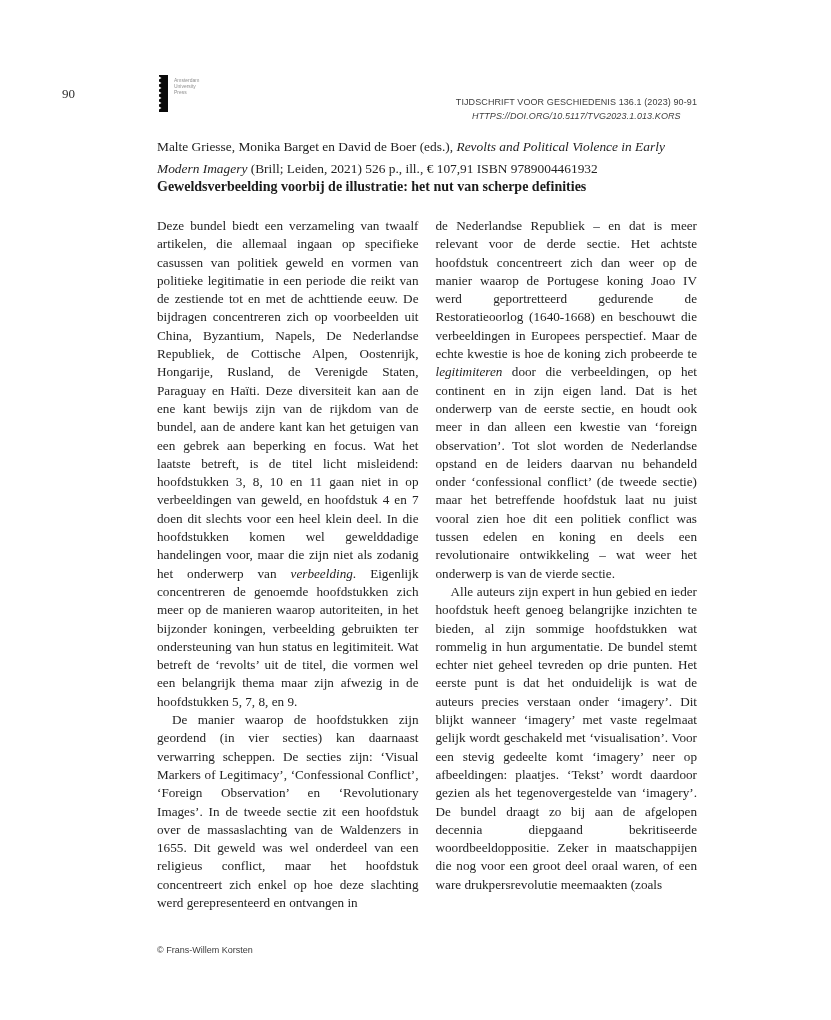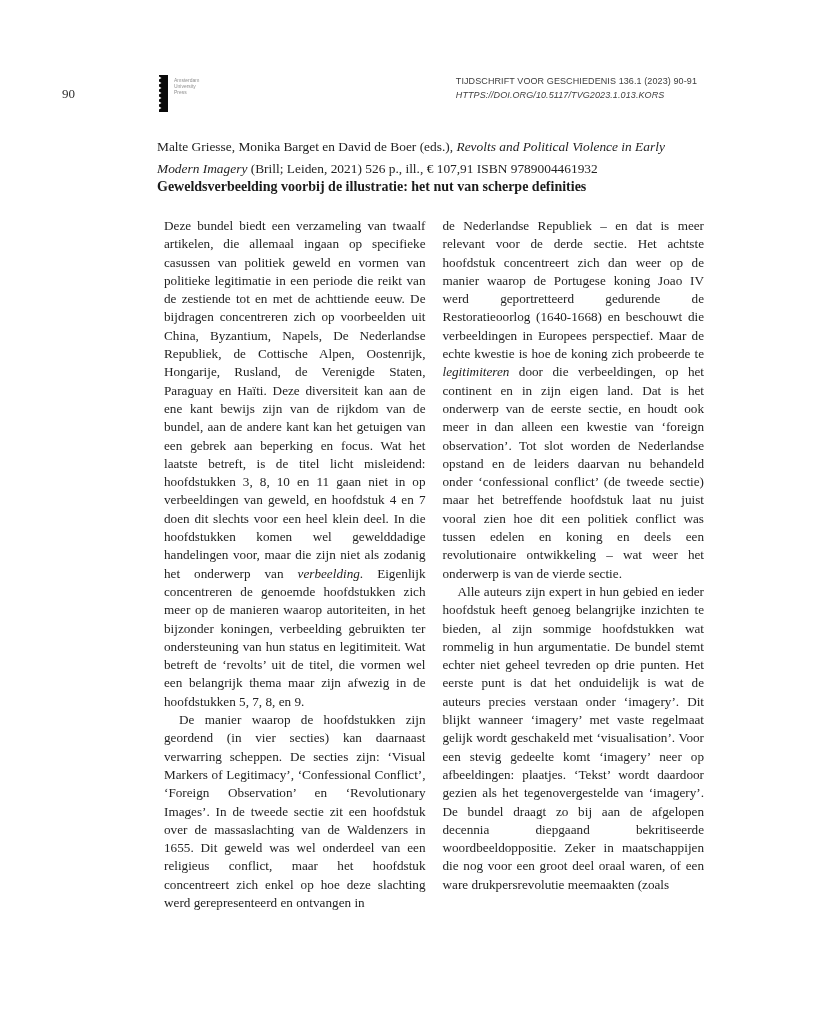--- a/index.html
+++ b/index.html
@@ -43,27 +43,27 @@
     margin-left: 6px;
     margin-top: 3px;
     font-family: "Liberation Sans", sans-serif;
     font-size: 8px;
     line-height: 9px;
     color: #8f8f8f;
     transform: scale(0.62);
     transform-origin: top left;
   }
   .header-meta {
-    text-align: left;
+    text-align: center;
     font-family: "Liberation Sans", sans-serif;
     font-size: 9px;
     line-height: 13.5px;
     color: #3c3c3c;
     letter-spacing: 0.1px;
-    margin-top: 0;
+    margin-top: 21px;
   }
   .doi-line { font-style: italic; }
   
   .citation {
     position: absolute;
     left: 157px;
     top: 123px;
     width: 537px;
     font-size: 13.4px;
     line-height: 21.5px;
@@ -76,21 +76,21 @@
     width: 540px;
     margin: 0;
     font-size: 14px;
     font-weight: bold;
     color: #1c1c1c;
     font-family: "Liberation Serif", serif;
   }
   
   .columns {
     position: absolute;
-    left: 164px;
+    left: 157px;
     top: 217px;
     width: 540px;
     display: flex;
     gap: 17px;
   }
   .column {
     width: 262px;
     font-size: 13.2px;
     line-height: 18.3px;
     text-align: justify;
@@ -144,15 +144,16 @@
         <p class="body-para"><span>Deze bundel biedt een verzameling van twaalf artikelen, die allemaal ingaan op specifieke casussen van politiek geweld en vormen van politieke legitimatie in een periode die reikt van de zestiende tot en met de achttiende eeuw. De bijdragen concentreren zich op voorbeelden uit China, Byzantium, Napels, De Nederlandse Republiek, de Cottische Alpen, Oostenrijk, Hongarije, Rusland, de Verenigde Staten, Paraguay en Haïti. Deze diversiteit kan aan de ene kant bewijs zijn van de rijkdom van de bundel, aan de andere kant kan het getuigen van een gebrek aan beperking en focus. Wat het laatste betreft, is de titel licht misleidend: hoofdstukken 3, 8, 10 en 11 gaan niet in op verbeeldingen van geweld, en hoofdstuk 4 en 7 doen dit slechts voor een heel klein deel. In die hoofdstukken komen wel gewelddadige handelingen voor, maar die zijn niet als zodanig het onderwerp van </span><i>verbeelding</i><span>. Eigenlijk concentreren de genoemde hoofdstukken zich meer op de manieren waarop autoriteiten, in het bijzonder koningen, verbeelding gebruikten ter ondersteuning van hun status en legitimiteit. Wat betreft de ‘revolts’ uit de titel, die vormen wel een belangrijk thema maar zijn afwezig in de hoofdstukken 5, 7, 8, en 9.</span></p>
         <p class="body-para indent"><span>De manier waarop de hoofdstukken zijn geordend (in vier secties) kan daarnaast verwarring scheppen. De secties zijn: ‘Visual Markers of Legitimacy’, ‘Confessional Conflict’, ‘Foreign Observation’ en ‘Revolutionary Images’. In de tweede sectie zit een hoofdstuk over de massaslachting van de Waldenzers in 1655. Dit geweld was wel onderdeel van een religieus conflict, maar het hoofdstuk concentreert zich enkel op hoe deze slachting werd gerepresenteerd en ontvangen in</span></p>
       </div>
     <div class="column" id="col-right">
         <p class="body-para"><span>de Nederlandse Republiek – en dat is meer relevant voor de derde sectie. Het achtste hoofdstuk concentreert zich dan weer op de manier waarop de Portugese koning Joao IV werd geportretteerd gedurende de Restoratieoorlog (1640-1668) en beschouwt die verbeeldingen in Europees perspectief. Maar de echte kwestie is hoe de koning zich probeerde te </span><i>legitimiteren</i><span> door die verbeeldingen, op het continent en in zijn eigen land. Dat is het onderwerp van de eerste sectie, en houdt ook meer in dan alleen een kwestie van ‘foreign observation’. Tot slot worden de Nederlandse opstand en de leiders daarvan nu behandeld onder ‘confessional conflict’ (de tweede sectie) maar het betreffende hoofdstuk laat nu juist vooral zien hoe dit een politiek conflict was tussen edelen en koning en deels een revolutionaire ontwikkeling – wat weer het onderwerp is van de vierde sectie.</span></p>
         <p class="body-para indent"><span>Alle auteurs zijn expert in hun gebied en ieder hoofdstuk heeft genoeg belangrijke inzichten te bieden, al zijn sommige hoofdstukken wat rommelig in hun argumentatie. De bundel stemt echter niet geheel tevreden op drie punten. Het eerste punt is dat het onduidelijk is wat de auteurs precies verstaan onder ‘imagery’. Dit blijkt wanneer ‘imagery’ met vaste regelmaat gelijk wordt geschakeld met ‘visualisation’. Voor een stevig gedeelte komt ‘imagery’ neer op afbeeldingen: plaatjes. ‘Tekst’ wordt daardoor gezien als het tegenovergestelde van ‘imagery’. De bundel draagt zo bij aan de afgelopen decennia diepgaand bekritiseerde woordbeeldoppositie. Zeker in maatschappijen die nog voor een groot deel oraal waren, of een ware drukpersrevolutie meemaakten (zoals</span></p>
       </div>
   </div>
 
   <div class="footer">
+    <div>© Frans-Willem Korsten</div>
   </div>
 
 </div>
 
 </body></html>

